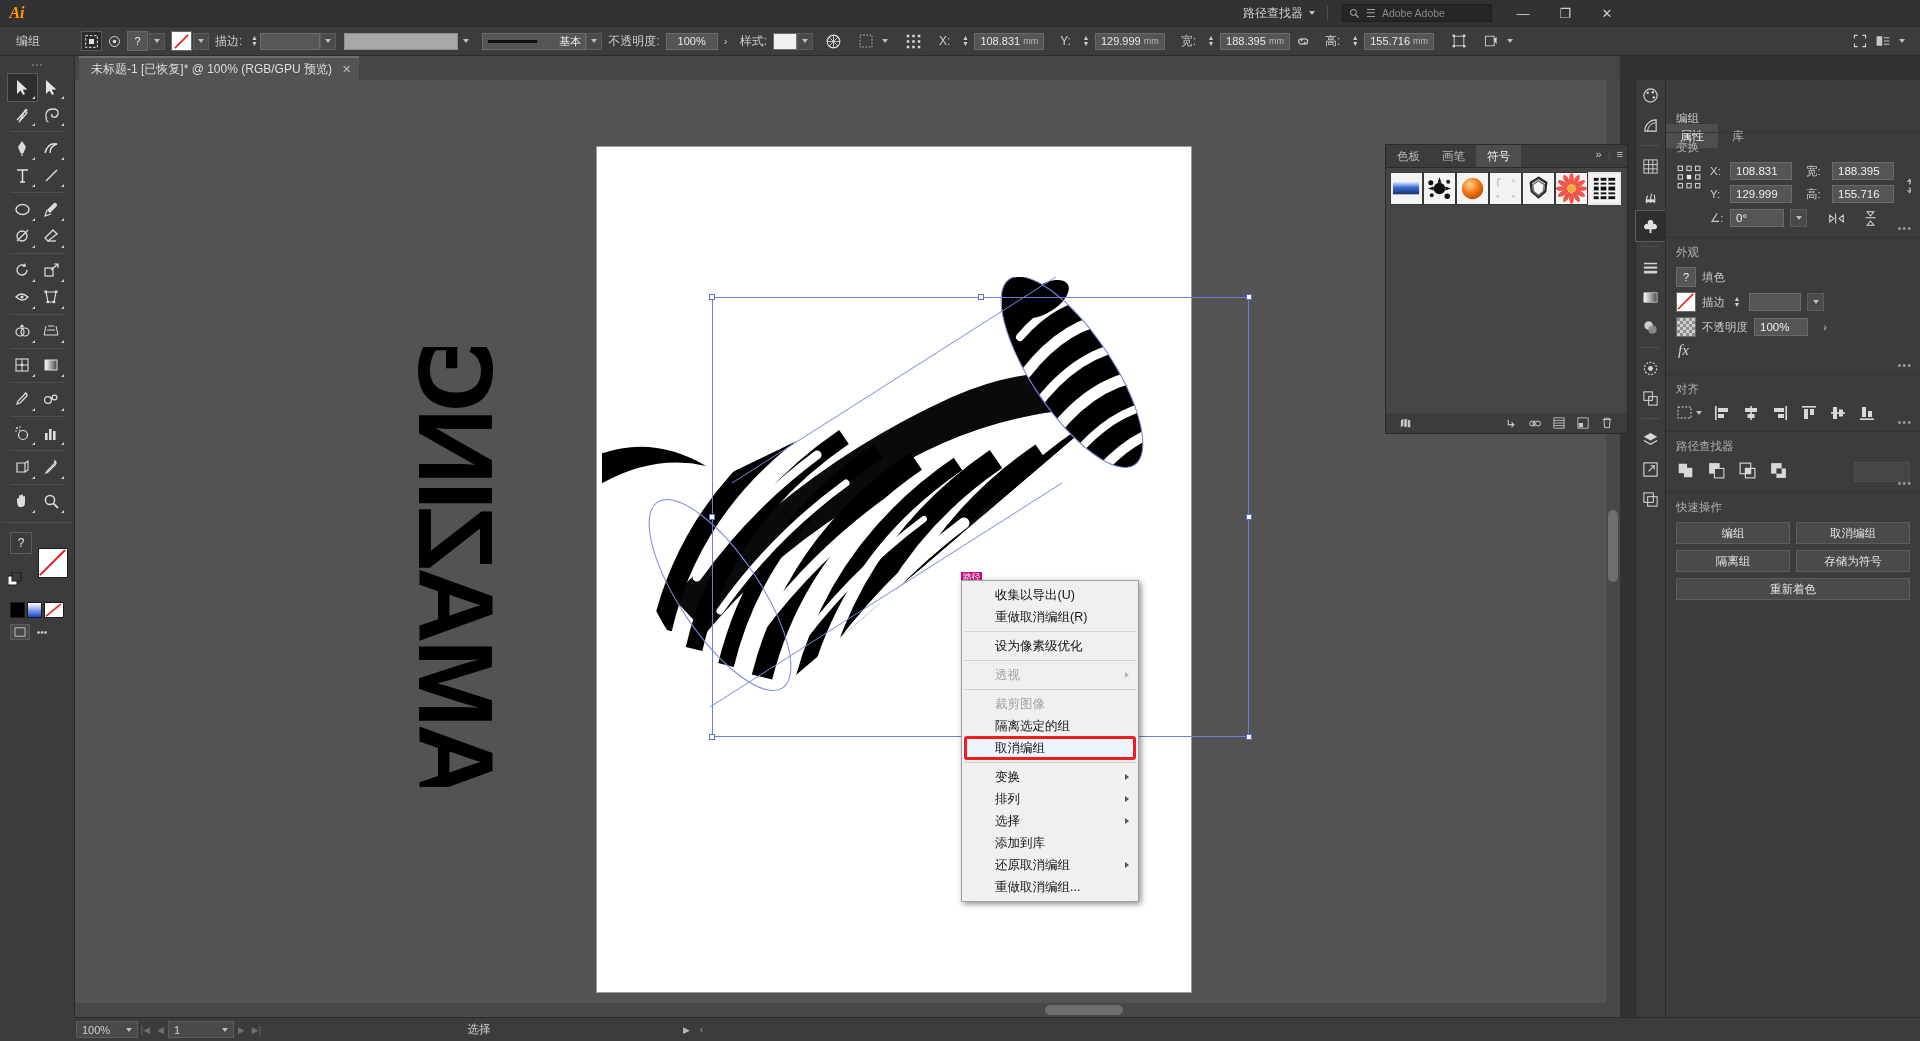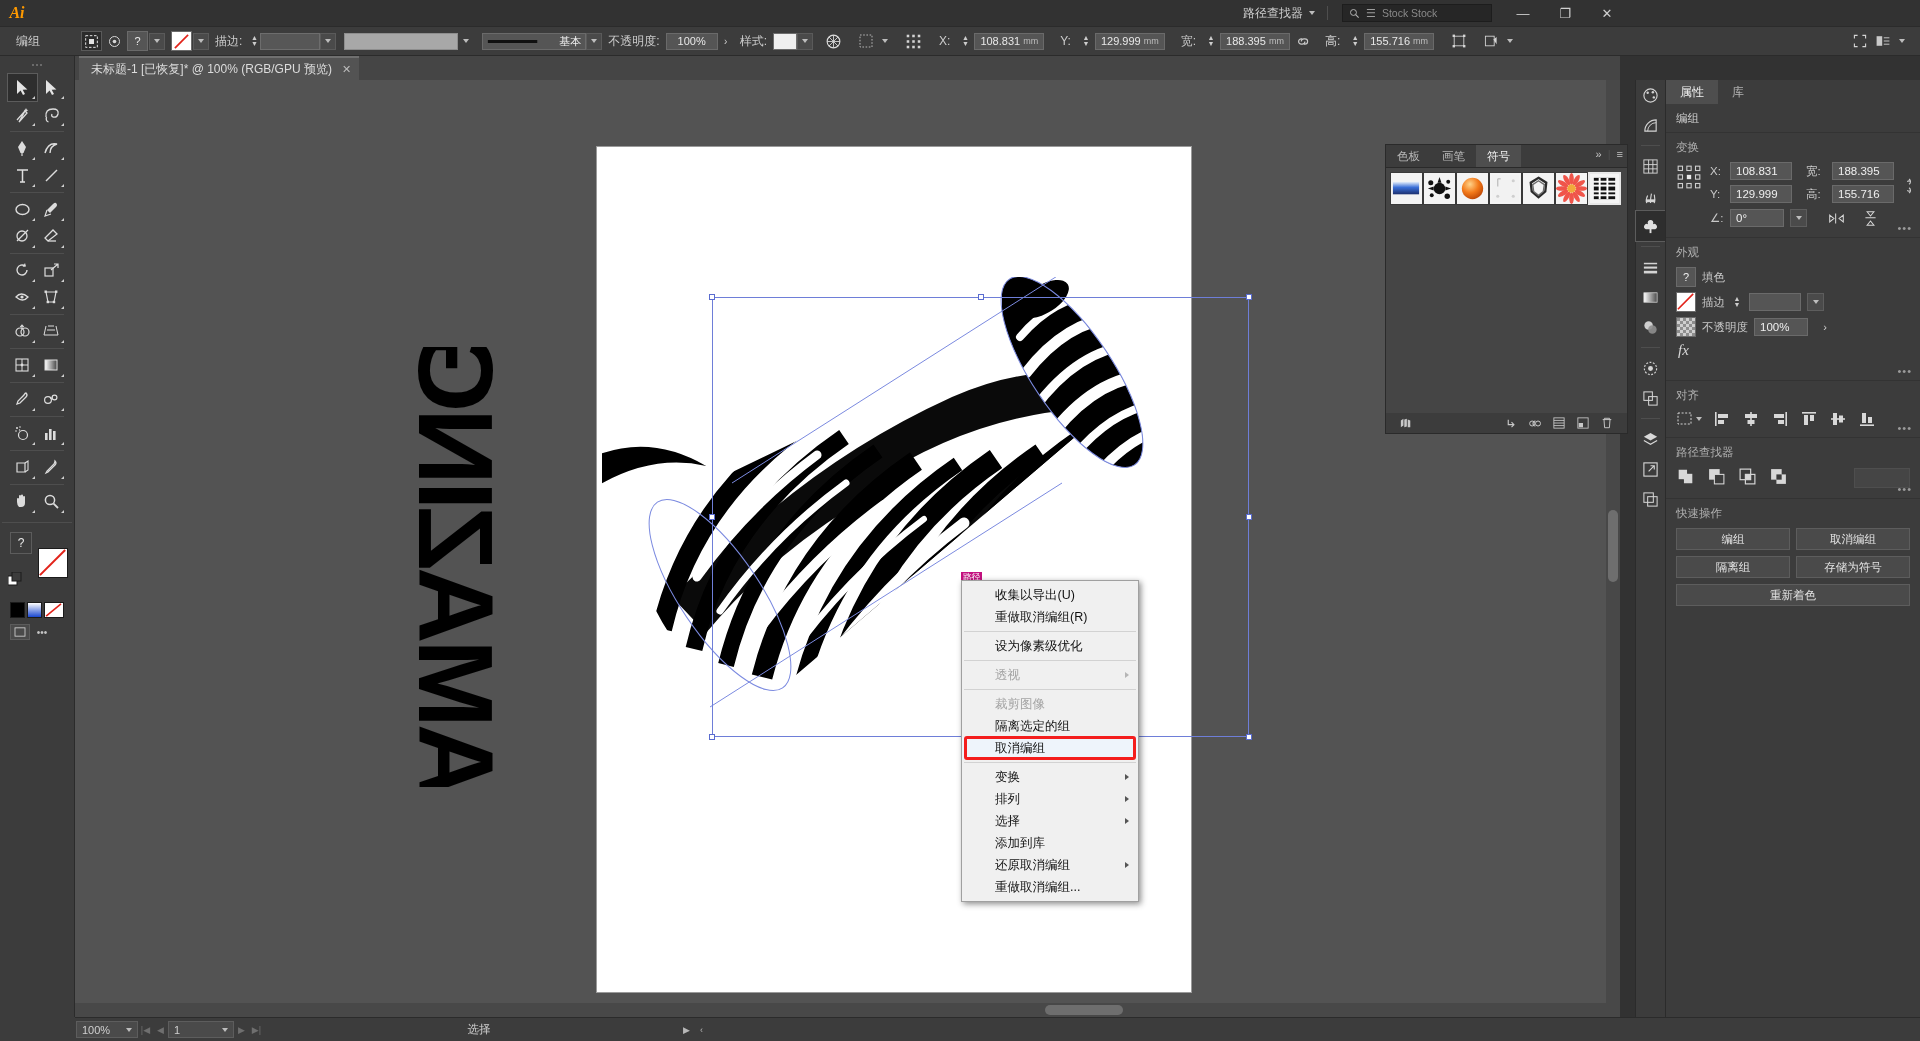--- a/index.html
+++ b/index.html
@@ -125,21 +125,21 @@
   
   .rail { position:absolute; top:80px; right:255px; width:30px; height:937px;
           background:#3c3c3c; border-left:1px solid #2b2b2b; }
   .rail-ico { height:30px; display:flex; align-items:center; justify-content:center; color:#d4d4d4; }
   .rail-ico.active { background:#2e2e2e; outline:1px solid #5c5c5c; }
   .rail-sep { height:1px; background:#4e4e4e; margin:5px 5px; }
 
   .rightpanel { position:absolute; top:80px; right:0; width:255px; height:937px;
                 background:#3c3c3c; border-left:1px solid #2b2b2b; overflow:hidden; }
   .rp-tabs { display:flex; height:24px; background:#3c3c3c; }
-  .rp-tab { padding:0 14px; height:24px; line-height:24px; font-size:12px; color:#b4b4b4; }
+  .rp-tab { padding:0 14px; height:24px; line-height:24px; font-size:12px; color:#b4b4b4;margin-top:44px; }
   .rp-tab.active { background:#4e4e4e; color:#f2f2f2; }
   .rp-sect { border-bottom:1px solid #333; padding:7px 10px 9px; position:relative; }
   .rp-title { font-size:11.5px; color:#b0b0b0; margin-bottom:7px; }
   .rp-sub { font-size:11.5px; color:#cfcfcf; }
   .fld { background:#555; border:1px solid #6a6a6a; height:18px; padding:0 5px; font-size:11.5px;
          color:#eee; display:flex; align-items:center; }
   .lbl { font-size:11.5px; color:#c8c8c8; }
   .row { display:flex; align-items:center; gap:6px; margin-bottom:5px; }
   .dots { position:absolute; right:8px; bottom:3px; color:#9b9b9b; font-size:11px; letter-spacing:1px; }
   .qa-grid { display:grid; grid-template-columns:1fr 1fr; gap:6px; }
@@ -173,21 +173,21 @@
         <span>路径查找器</span>
         <span class="caret"></span>
       </div>
       <div class="tbsep"></div>
       <div class="stock-search">
         <svg viewBox="0 0 16 16" width="11" height="11">
           <circle cx="6.5" cy="6.5" r="4.3" fill="none" stroke="#b5b5b5" stroke-width="1.4"></circle>
           <line x1="9.7" y1="9.7" x2="14" y2="14" stroke="#b5b5b5" stroke-width="1.6"></line>
         </svg>
         <span style="color:#9d9d9d;font-size:11px;">☰</span>
-        <span>Stock Stock</span>
+        <span>Adobe Adobe</span>
       </div>
       <div class="winbtn">—</div>
       <div class="winbtn">❐</div>
       <div class="winbtn close">✕</div>
     </div>
   </div>
 
   <div class="controlbar">
     <div class="cb-label" style="width:70px;">编组</div>
 
@@ -1119,21 +1119,21 @@
             <span class="caret"></span>
           </span>
       </div>
       <div class="row">
         <span style="width:20px;height:20px;border:1px solid #6a6a6a;display:block;background:
               repeating-conic-gradient(#cfcfcf 0% 25%, #8e8e8e 0% 50%) 50%/6px 6px;"></span>
         <span class="lbl">不透明度</span>
         <span class="fld" style="width:54px;">100%</span>
         <span class="iconbtn" style="color:#cfcfcf;font-size:11px;">›</span>
       </div>
-      <div class="row" style="margin-bottom:12px;">
+      <div class="row" style="margin-bottom:6px;">
         <span style="font-family:'Liberation Serif',serif;font-style:italic;font-size:15px;color:#d8d8d8;padding-left:2px;">fx</span>
       </div>
       <div class="dots">•••</div>
     </div>
 
     <div class="rp-sect">
       <div class="rp-title">对齐</div>
       <div style="display:flex;align-items:center;gap:11px;" id="align-host">
           <div style="display: flex; align-items: center;">
             <svg viewBox="0 0 18 18" width="18" height="18">

